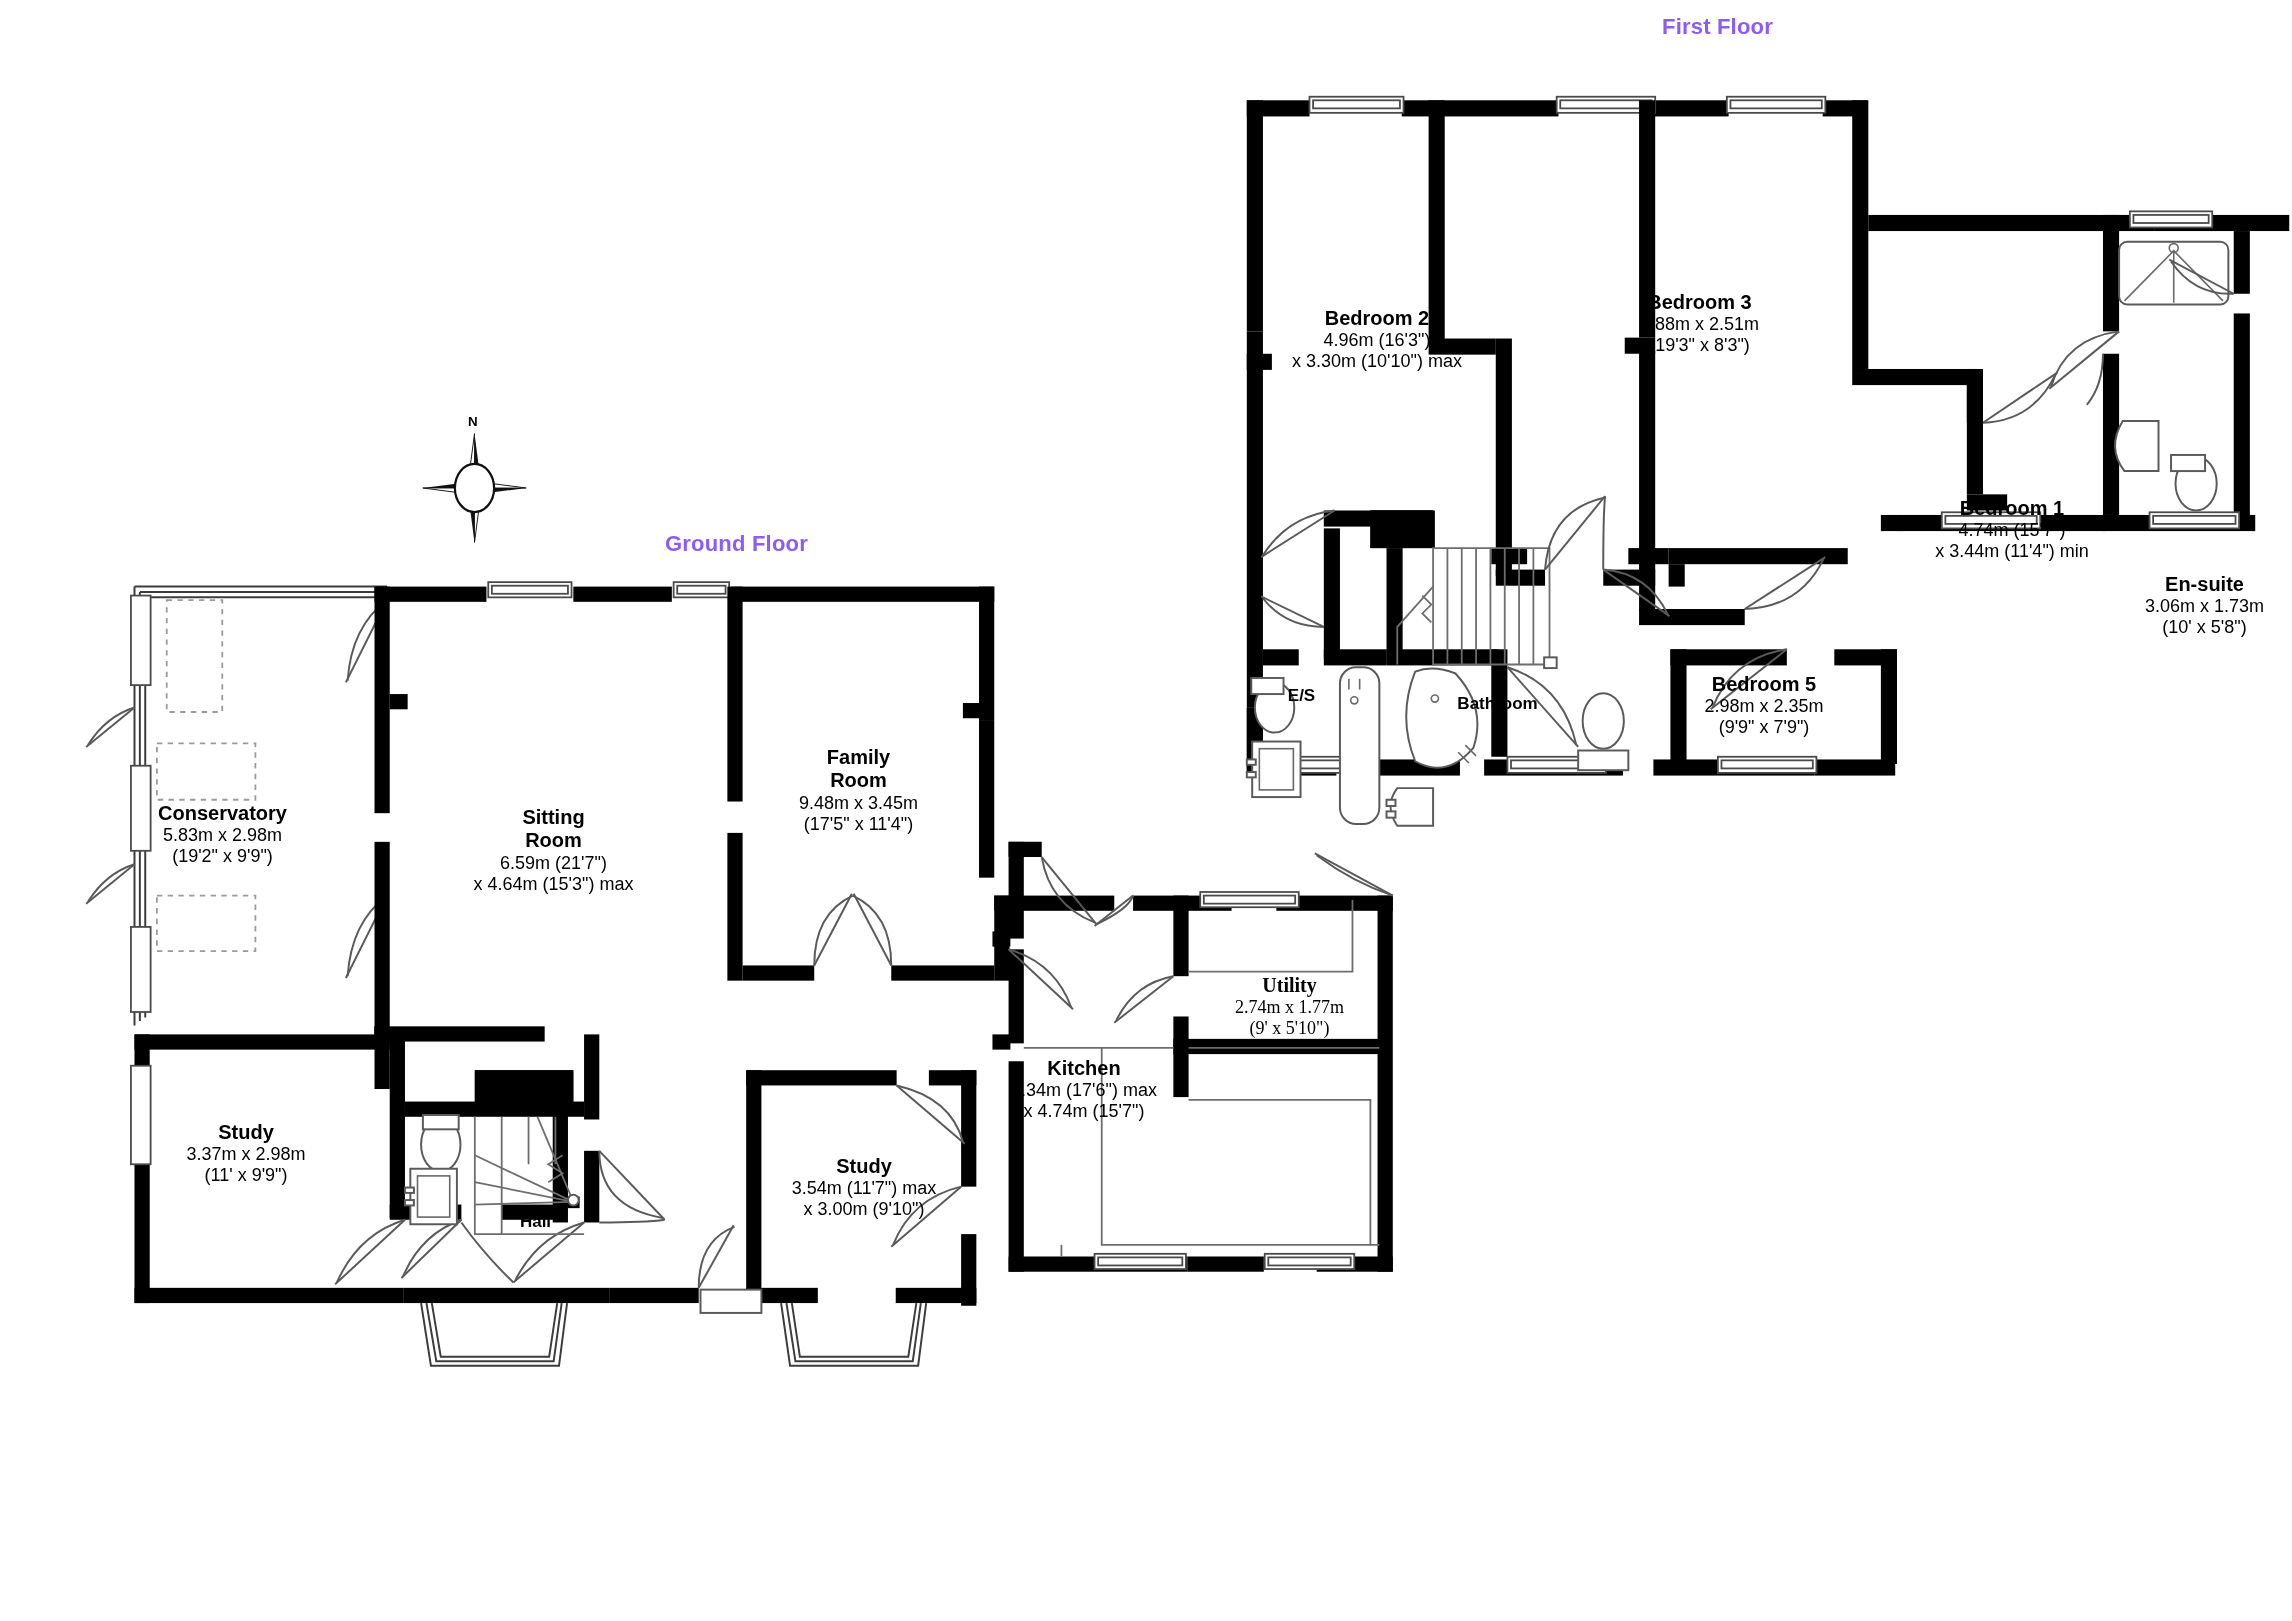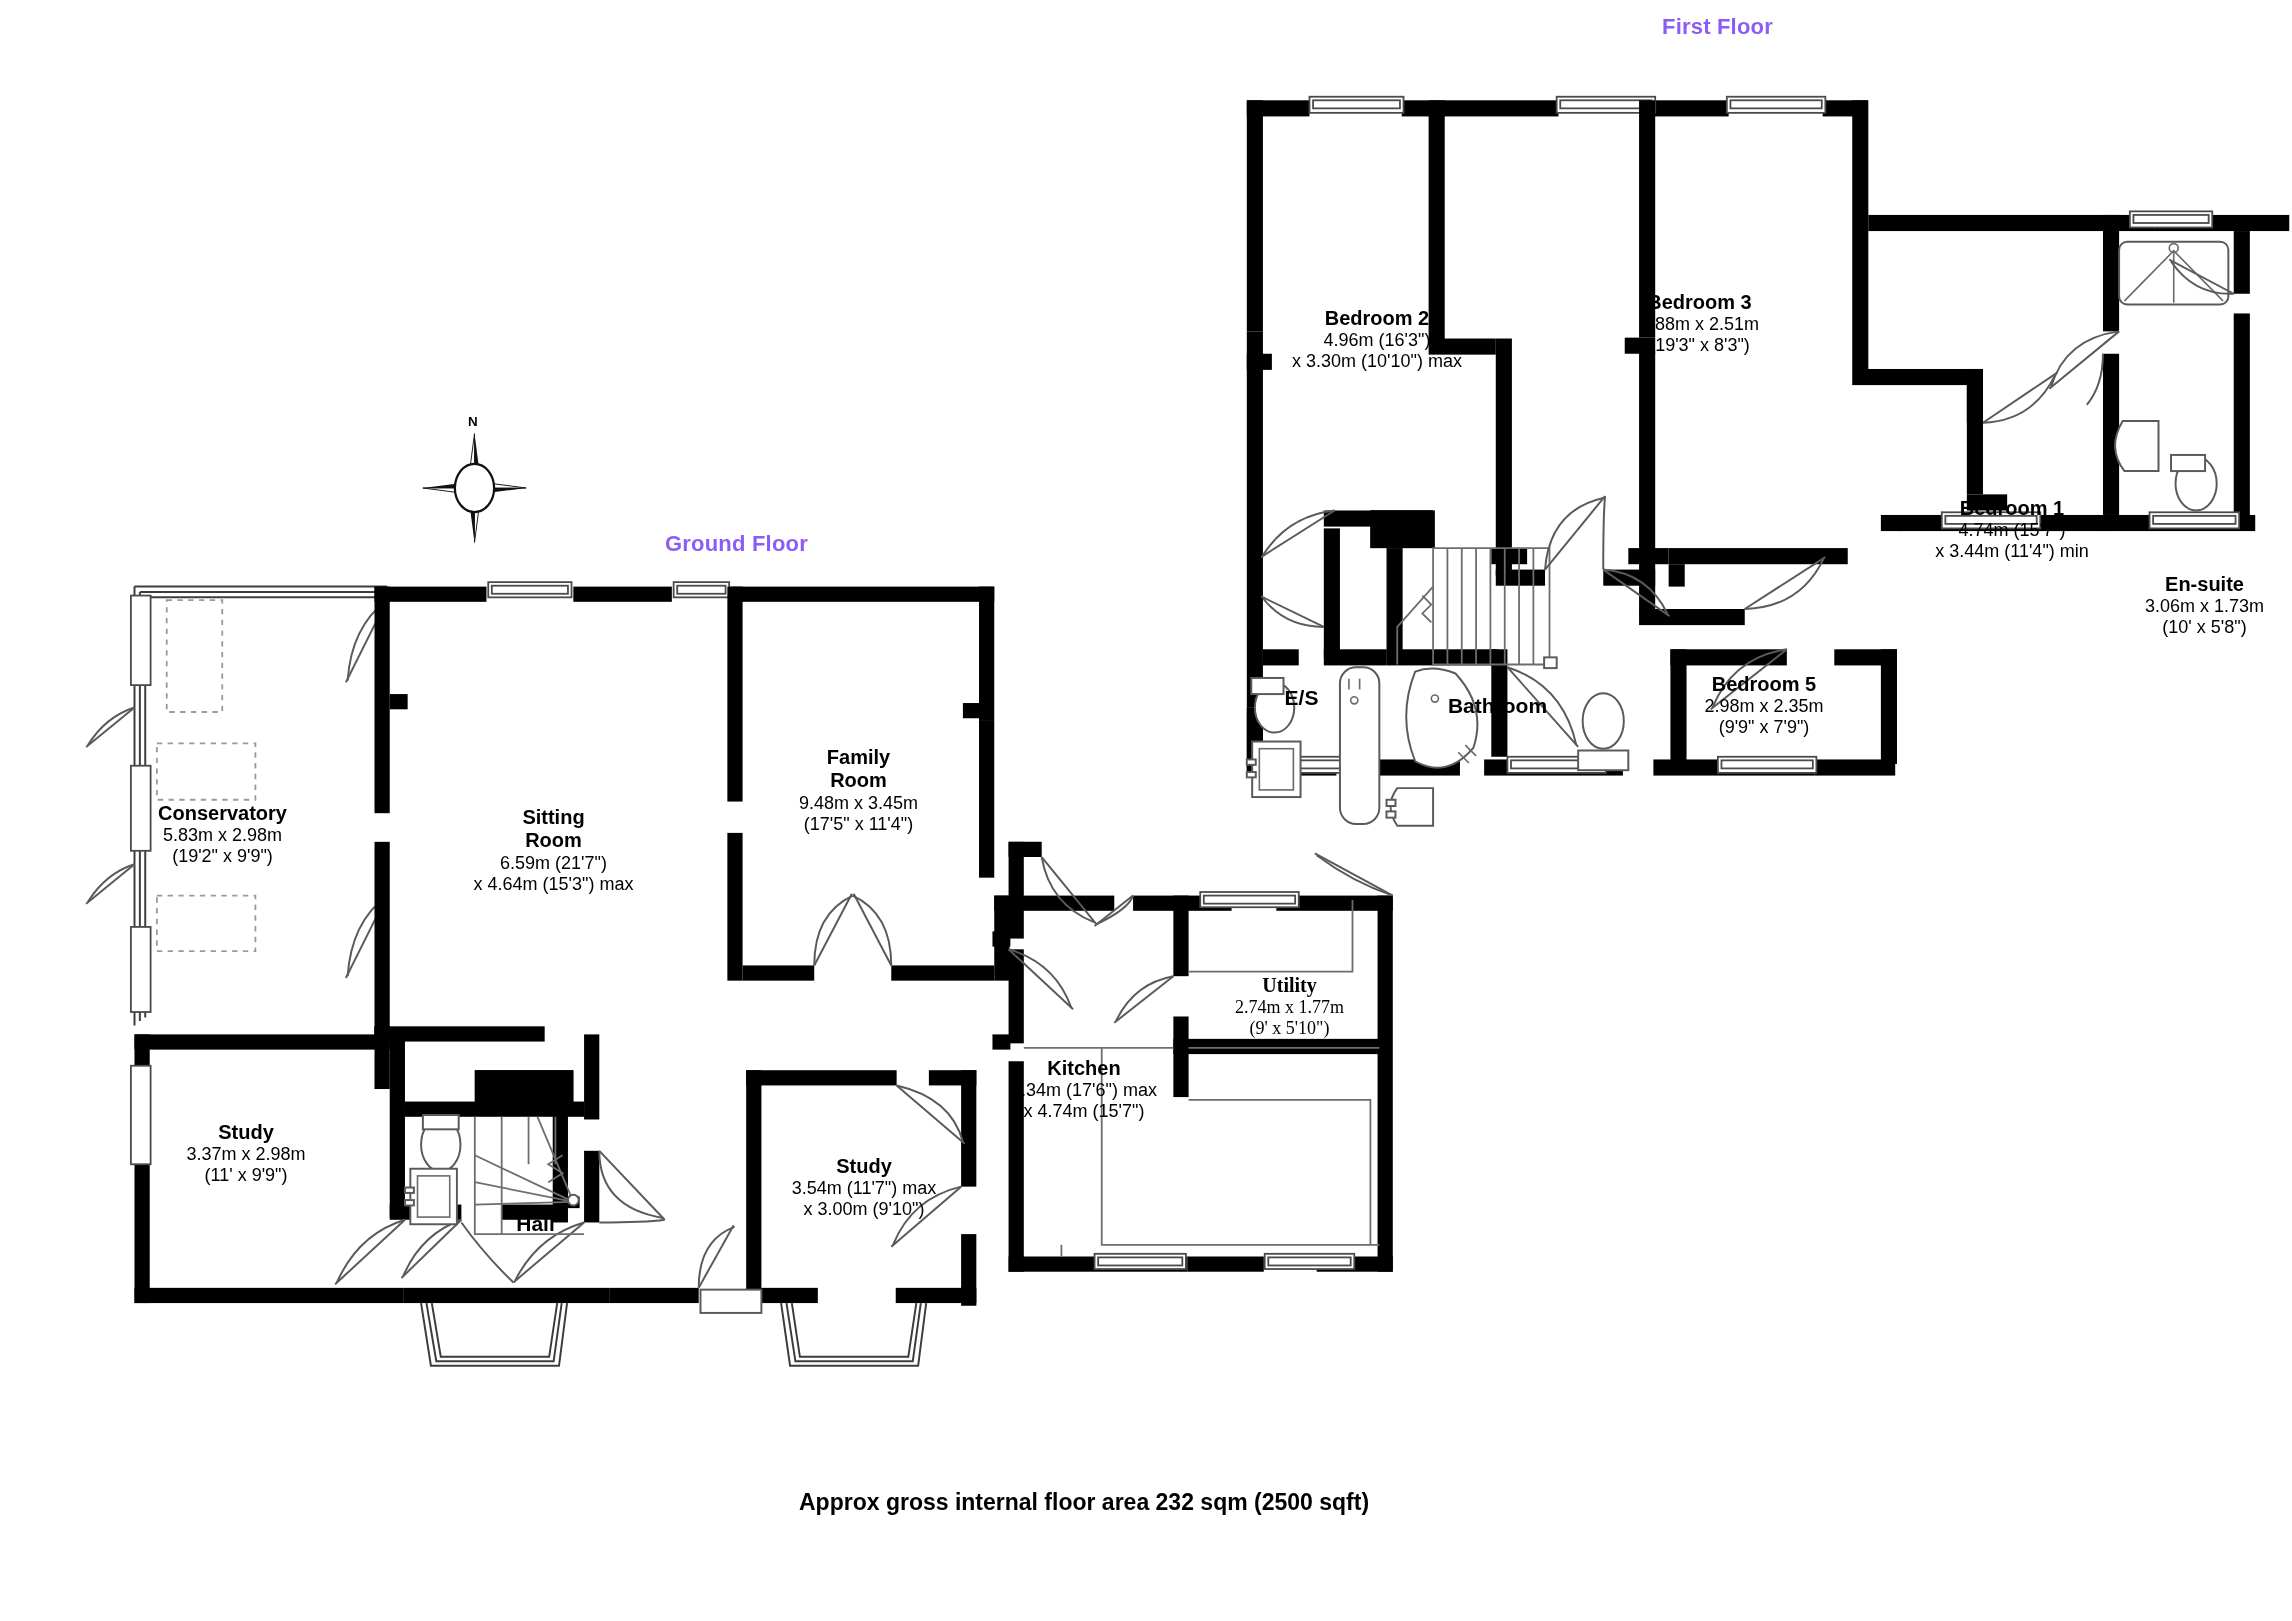--- a/index.html
+++ b/index.html
@@ -53,21 +53,21 @@
   .room .rname {
     display: block;
     font-size: 20px;
     font-weight: bold;
   }
   .room .rdim {
     display: block;
     font-size: 18px;
     font-weight: normal;
   }
-  .room.plain .rname { font-size: 21px; }
+  .room.plain .rname { font-size: 17px; }
   .footer {
     position: absolute;
     font-size: 23px;
     font-weight: bold;
     color: #000;
     white-space: nowrap;
   }
   .compass-n {
     position: absolute;
     font-size: 13.4px;
@@ -559,16 +559,15 @@
   </div>
 
   <div class="room plain" style="left:1408px; top:694px; width:179px;">
     <span class="rname">Bathroom</span>
   </div>
 
   <div class="room plain" style="left:1261px; top:686px; width:81px;">
     <span class="rname">E/S</span>
   </div>
 
-  <div class="footer" style="left:799px; top:1489px;">Approx gross internal floor area 232 sqm (2500 sqft)</div>
 
 </div>
 
 
 </body></html>

